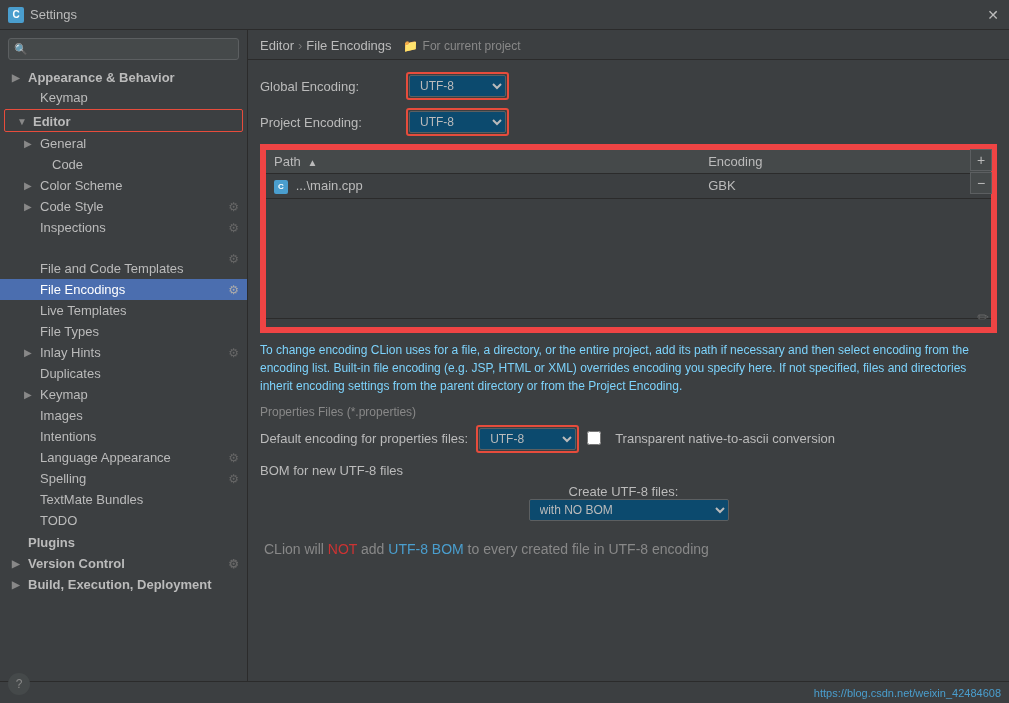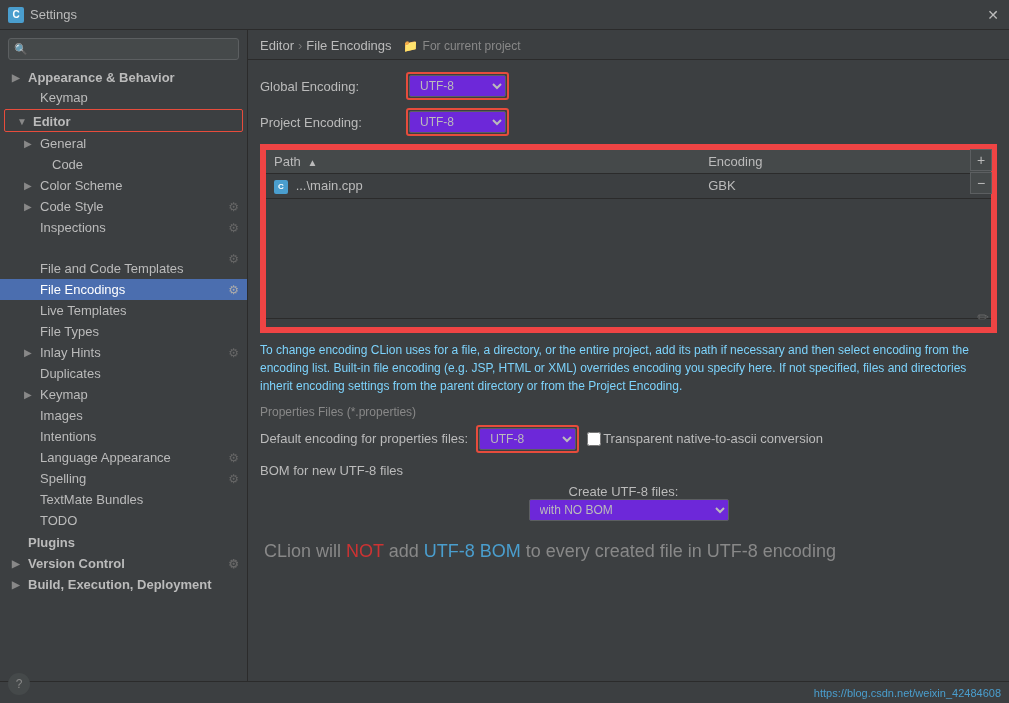--- a/index.html
+++ b/index.html
@@ -174,21 +174,21 @@
       color: #bbbbbb;
       font-size: 13px;
       min-width: 140px;
     }
     .dropdown-red-border {
       border: 2px solid #e74c3c;
       border-radius: 3px;
       padding: 1px;
     }
     select {
-      background: #6d28d9;
+      background: #0c4a6e;
       color: #bbbbbb;
       border: 1px solid #5c5f61;
       padding: 2px 6px;
       font-size: 12px;
       outline: none;
       cursor: pointer;
       border-radius: 2px;
       min-width: 80px;
     }
     .file-table {
@@ -283,22 +283,22 @@
       color: #bbbbbb;
       font-size: 13px;
     }
     .dropdown-red-border2 {
       border: 2px solid #e74c3c;
       border-radius: 3px;
       padding: 1px;
     }
     .checkbox-row {
       display: flex;
-      align-items: flex-end;
-      gap: 2px;
+      align-items: flex-start;
+      gap: 14px;
       color: #bbbbbb;
       font-size: 13px;
     }
     input[type="checkbox"] {
       width: 14px;
       height: 14px;
       cursor: pointer;
       accent-color: #4b6eaf;
     }
     .bom-section {
@@ -318,21 +318,21 @@
     .bom-label {
       color: #bbbbbb;
       font-size: 13px;
       min-width: 120px;
     }
     .bom-dropdown {
       min-width: 200px;
     }
     .warning-text {
       color: #888;
-      font-size: 18px;
+      font-size: 14px;
       margin-top: 4px;
       padding-left: 4px;
     }
     .warning-text .highlight-blue {
       color: #4a9ece;
     }
     .warning-text .highlight-red {
       color: #cc3333;
     }
     .bottom-bar {

